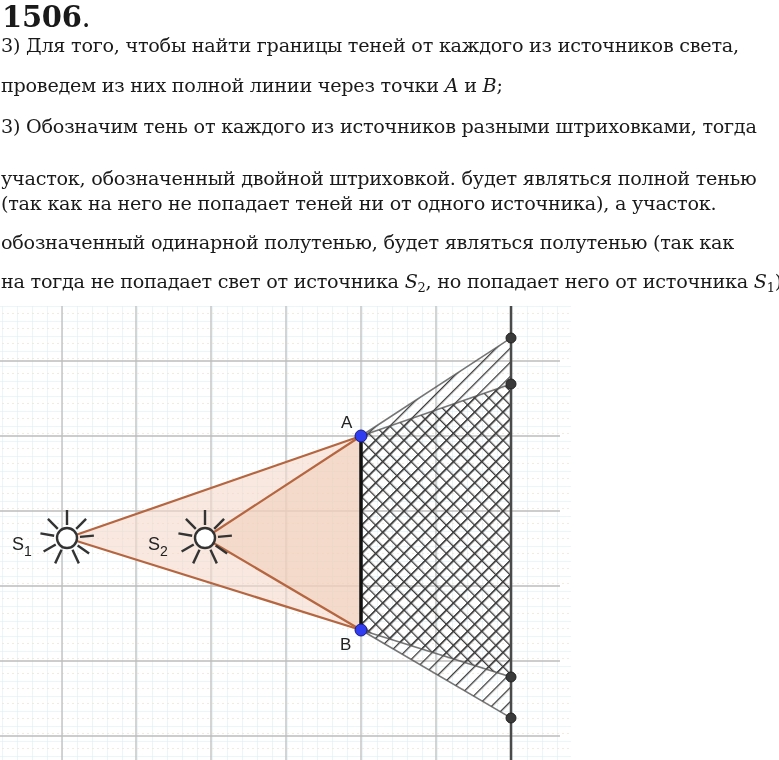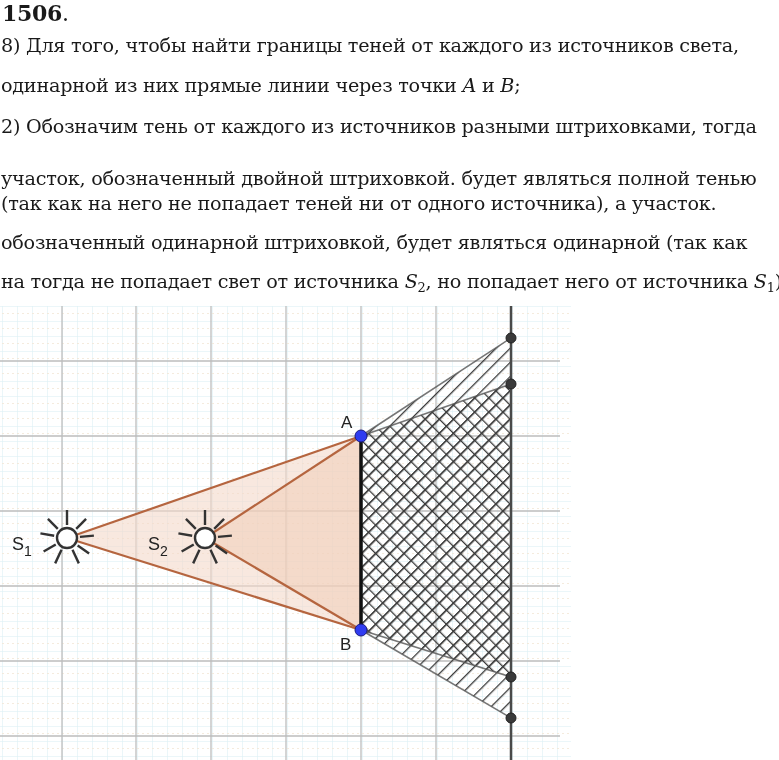--- a/index.html
+++ b/index.html
@@ -1,36 +1,36 @@
 <!DOCTYPE html>
 <html><head>
   <meta charset="utf-8">
   <style>
     html, body { margin: 0; padding: 0; background: #ffffff; }
     body { width: 779px; height: 760px; position: relative; overflow: hidden;
            font-family: "DejaVu Serif", "Liberation Serif", serif; color: #1a1a1a; }
-    .title { position: absolute; left: 2px; top: 0px; font-size: 22px; font-weight: bold; letter-spacing: -0.3px; }
+    .title { position: absolute; left: 2px; top: 0px; font-size: 29px; font-weight: bold; letter-spacing: -0.3px; }
     .title .dot { font-weight: normal; }
     .line { position: absolute; left: 1px; font-size: 19.2px; white-space: nowrap; letter-spacing: -0.25px; }
     .it { font-style: italic; font-family: "DejaVu Serif", serif; }
     .sub { font-size: 13px; vertical-align: -4px; font-style: normal; }
     #figure { position: absolute; left: 0; top: 306px; }
     .lbl { font-family: "Liberation Sans", "DejaVu Sans", sans-serif; }
   </style>
 </head>
 <body>
 
 <div class="title"><span>1506</span><span class="dot">.</span></div>
 
-<div class="line" style="top:34px">8) Для того, чтобы найти границы теней от каждого из источников света,</div>
-<div class="line" style="top:74px"><span>одинарной из них прямые линии через точки </span><span class="it">A</span><span> и </span><span class="it">B</span><span>;</span></div>
-<div class="line" style="top:115px">2) Обозначим тень от каждого из источников разными штриховками, тогда</div>
+<div class="line" style="top:34px">3) Для того, чтобы найти границы теней от каждого из источников света,</div>
+<div class="line" style="top:74px"><span>проведем из них полной линии через точки </span><span class="it">A</span><span> и </span><span class="it">B</span><span>;</span></div>
+<div class="line" style="top:115px">3) Обозначим тень от каждого из источников разными штриховками, тогда</div>
 <div class="line" style="top:167px">участок, обозначенный двойной штриховкой. будет являться полной тенью</div>
 <div class="line" style="top:192px">(так как на него не попадает теней ни от одного источника), а участок.</div>
-<div class="line" style="top:231px">обозначенный одинарной штриховкой, будет являться одинарной (так как</div>
+<div class="line" style="top:231px">обозначенный одинарной полутенью, будет являться полутенью (так как</div>
 <div class="line" style="top:270px"><span>на тогда не попадает свет от источника </span><span class="it"><span>S</span><span class="sub">2</span></span><span>, но попадает него от источника </span><span class="it"><span>S</span><span class="sub">1</span></span><span>):</span></div>
 
 <svg id="figure" width="779" height="454" viewBox="0 0 779 454">
   <defs>
     <pattern id="minorGrid" width="15" height="15" patternUnits="userSpaceOnUse" x="2" y="0">
       <path d="M0 0 H15" stroke="#d8eef4" stroke-width="1" fill="none"></path>
       <path d="M0 0 V15" stroke="#d8eef4" stroke-width="1" fill="none"></path>
       <path d="M0 7.5 H15" stroke="#f3e6d4" stroke-width="0.8" stroke-dasharray="2 3" fill="none"></path>
     </pattern>
     <pattern id="hatchA" width="10" height="10" patternUnits="userSpaceOnUse" patternTransform="rotate(45)">

